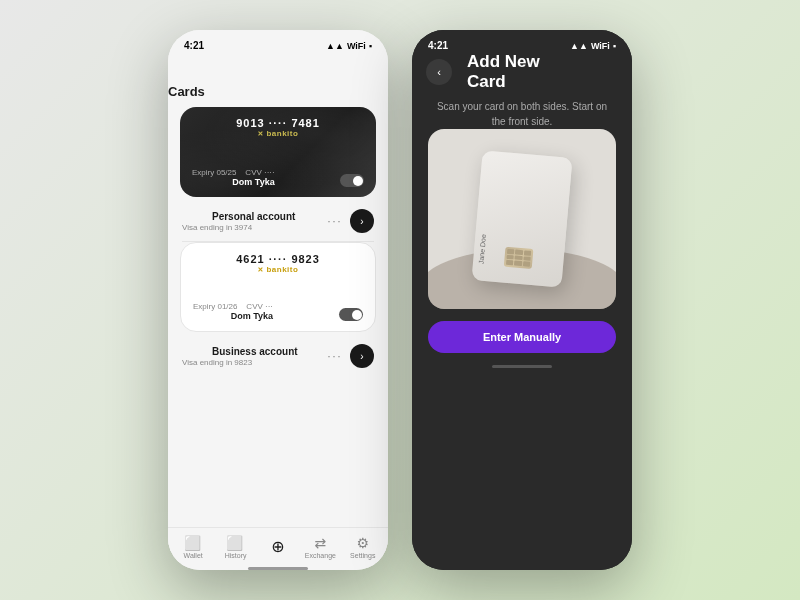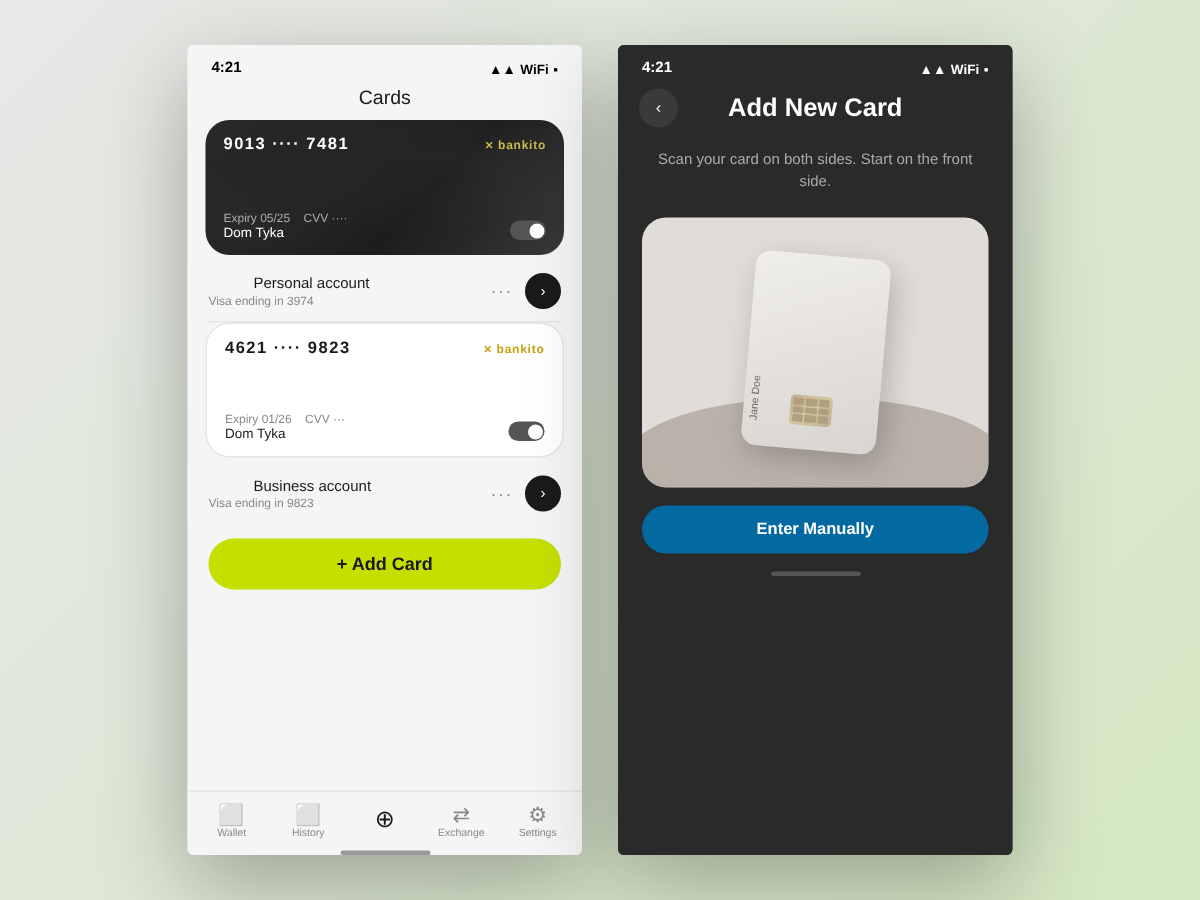--- a/index.html
+++ b/index.html
@@ -9,24 +9,24 @@
       background: linear-gradient(135deg, #e8e8e8 0%, #d4e8c2 100%);
       display: flex;
       align-items: center;
       justify-content: center;
       font-family: -apple-system, BlinkMacSystemFont, 'Segoe UI', sans-serif;
       gap: 24px;
     }
 
     
     .phone {
-      width: 263px;
+      width: 220px;
       height: 540px;
       background: #1a1a1a;
-      border-radius: 4px;
+      border-radius: 32px;
       overflow: hidden;
       position: relative;
       box-shadow: 0 20px 60px rgba(0,0,0,0.3);
     }
     .phone.light {
       background: #f5f5f5;
     }
 
     
     .status-bar {
@@ -49,25 +49,25 @@
 
     
     .cards-screen {
       background: #f5f5f5;
       height: 100%;
       display: flex;
       flex-direction: column;
     }
 
     .screen-title {
-      text-align: center;
       font-size: 13px;
-      font-weight: 400;
+      font-weight: 700;
       color: #1a1a1a;
       padding: 2px 0 8px;
+      margin-top: 27px;
     }
 
     .card-widget {
       margin: 0 12px 4px;
       border-radius: 16px;
       overflow: hidden;
       position: relative;
       height: 90px;
     }
 
@@ -84,20 +84,21 @@
       height: 100%;
       display: flex;
       flex-direction: column;
       justify-content: space-between;
     }
 
     .card-header {
       display: flex;
       justify-content: space-between;
       align-items: center;
+      flex-direction: column;
     }
 
     .card-logo {
       font-size: 8px;
       font-weight: 700;
       color: #c8b84a;
       letter-spacing: 0.5px;
     }
     .card-logo::before {
       content: '✕ ';
@@ -121,21 +122,22 @@
     }
 
     .card-details {
       font-size: 8px;
     }
     .dark-card .card-details { color: #aaa; }
     .light-card .card-details { color: #888; }
 
     .card-name {
       font-size: 9px;
-      font-weight: 400;
+      font-weight: 700;
+      text-align: right;
     }
     .dark-card .card-name { color: #fff; }
     .light-card .card-name { color: #1a1a1a; }
 
     .toggle {
       width: 24px;
       height: 13px;
       border-radius: 7px;
       background: #555;
       position: relative;
@@ -158,21 +160,21 @@
       justify-content: space-between;
       padding: 8px 14px;
       background: #f5f5f5;
     }
 
     .account-info {
       flex: 1;
     }
     .account-label {
       font-size: 10px;
-      font-weight: 400;
+      font-weight: 700;
       color: #1a1a1a;
       padding-left: 30px;
     }
     .account-sub {
       font-size: 8px;
       color: #888;
       margin-top: 1px;
     }
 
     .account-actions {
@@ -285,21 +287,21 @@
       font-size: 17px;
       font-weight: 700;
       color: #fff;
     }
 
     .add-card-subtitle {
       text-align: center;
       font-size: 10px;
       color: #aaa;
       line-height: 1.5;
-      padding: 4px 24px 16px;
+      padding: 4px 24px 0;
     }
 
     .card-scan-area {
       margin: 0 16px;
       background: #e0ddd8;
       border-radius: 16px;
       height: 180px;
       position: relative;
       overflow: hidden;
       display: flex;
@@ -364,21 +366,21 @@
       padding: 2px;
     }
 
     .chip-line {
       background: #b0a080;
       border-radius: 1px;
     }
 
     .enter-manually-btn {
       margin: 12px 16px 8px;
-      background: #0369a1;
+      background: #6d28d9;
       border-radius: 24px;
       padding: 10px;
       text-align: center;
       font-size: 11px;
       font-weight: 600;
       color: #fff;
       cursor: pointer;
     }
 
     .add-card-footer {
@@ -508,21 +510,20 @@
       <div class="account-info">
         <div class="account-label">Business account</div>
         <div class="account-sub">Visa ending in 9823</div>
       </div>
       <div class="account-actions">
         <span class="dots-icon">···</span>
         <div class="arrow-btn">›</div>
       </div>
     </div>
 
-    <div class="add-card-btn">Add Card</div>
 
     <div class="bottom-nav">
       <div class="nav-item">
         <span class="nav-icon">⬜</span>
         <span>Wallet</span>
       </div>
       <div class="nav-item">
         <span class="nav-icon">⬜</span>
         <span>History</span>
       </div>

